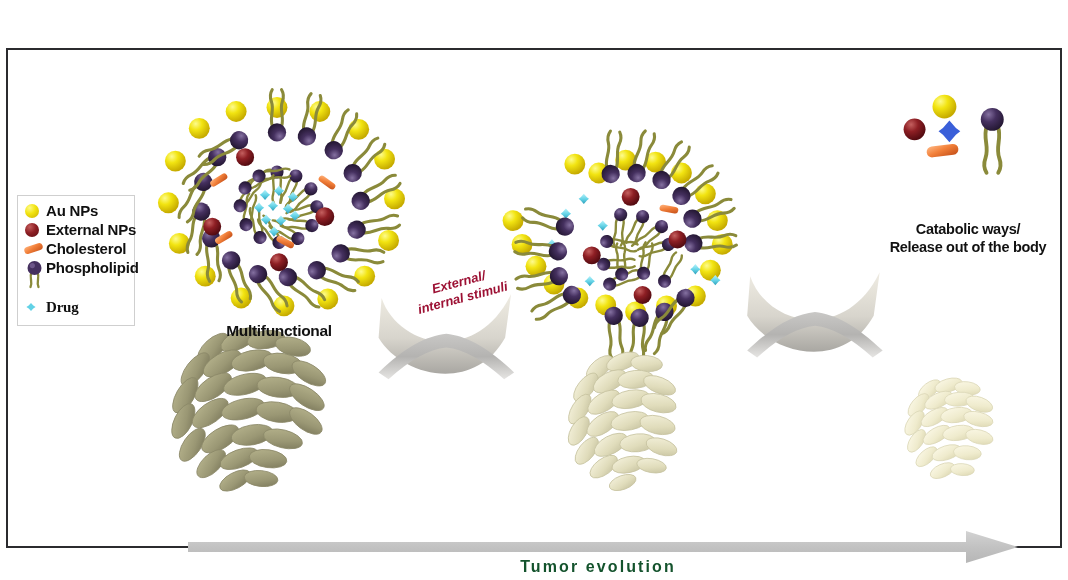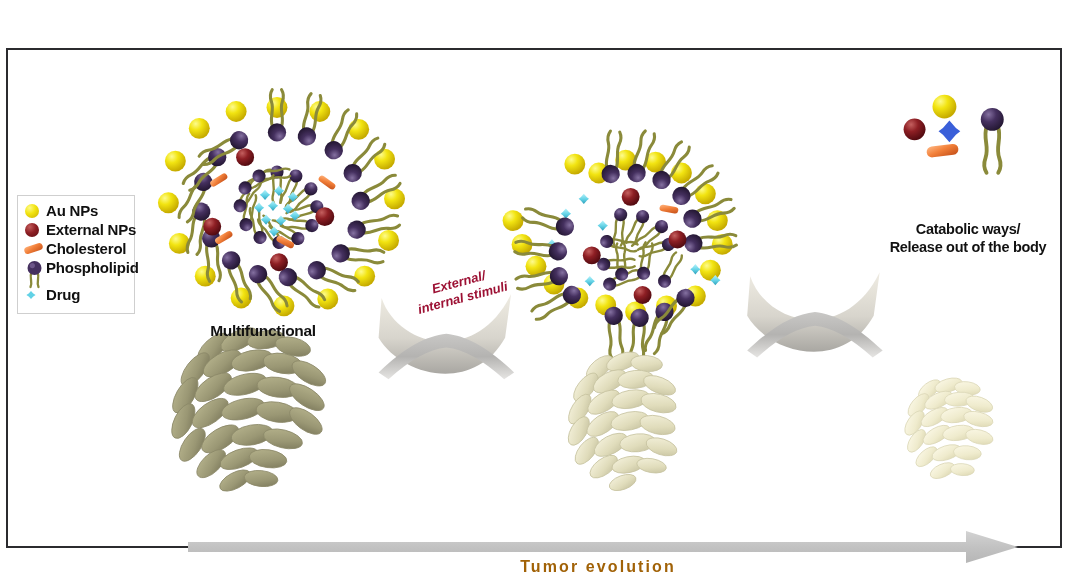--- a/index.html
+++ b/index.html
@@ -12,55 +12,55 @@
   }
   .canvas{position:absolute;left:0;top:0;width:100%;height:100%;}
 
   
   #legend{
     position:absolute;left:9px;top:145px;width:118px;
     border:1px solid #cfcfcf;background:#fff;
     padding:6px 5px 7px 6px;box-sizing:border-box;
   }
   .legend-row{display:flex;align-items:center;height:18px;margin-bottom:1px;}
-  .legend-row.drug-row{height:20px;margin-top:8px;}
+  .legend-row.drug-row{height:20px;margin-top:20px;font-family:Liberation Serif, serif;}
   .legend-mark{width:22px;flex:0 0 22px;height:18px;position:relative;}
   .legend-label{
     font-size:15px;font-weight:bold;color:#101010;
     letter-spacing:-0.2px;white-space:nowrap;line-height:12px;text-align:right;
   }
 
   .ball{border-radius:50%;position:absolute;}
   .au{background:radial-gradient(circle at 33% 28%,#fdfa86 0%,#f2e411 42%,#c9ae00 100%);}
   .mag{background:radial-gradient(circle at 34% 28%,#c25b5b 0%,#8e1f24 45%,#5a0d12 100%);}
   .chol{
     border-radius:7px;
     background:linear-gradient(160deg,#ffb27a 0%,#f2803a 45%,#c9541b 100%);
   }
 
   
   .caption{
     position:absolute;text-align:center;font-weight:bold;color:#111;
     line-height:17px;letter-spacing:-0.3px;
   }
-  #liposome-caption{left:110px;top:272px;width:290px;font-size:15.5px;}
+  #liposome-caption{left:126px;top:272px;width:290px;font-size:15.5px;}
   #catabolic-caption{left:855px;top:170px;width:210px;font-size:14.5px;line-height:18px;}
 
   #stimuli-label{
     position:absolute;left:381px;top:243px;width:140px;
     transform:rotate(-15deg);transform-origin:left top;
     color:#9c1033;font-weight:bold;font-style:italic;
     font-size:13px;line-height:16px;text-align:center;
   }
 
   
   #evolution-arrow{position:absolute;left:180px;top:480px;width:830px;height:34px;}
   #evolution-label{
     position:absolute;left:430px;top:508px;width:320px;text-align:center;
-    font-size:16px;font-weight:bold;color:#a16207;letter-spacing:2.1px;
+    font-size:16px;font-weight:bold;color:#14532d;letter-spacing:2.1px;
   }
 </style>
 </head>
 <body>
 
 <div id="figure-frame">
 
   <svg class="canvas" viewBox="0 0 1056 500" preserveAspectRatio="none">
     <defs>
       <radialGradient id="gAu" cx="33%" cy="28%" r="72%">

